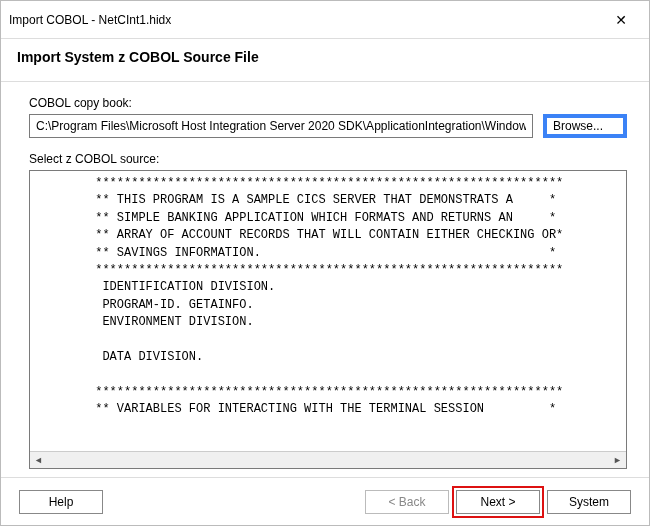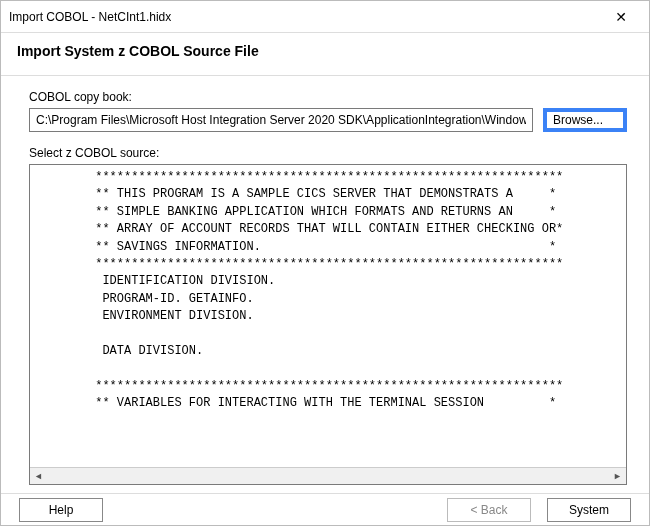--- a/index.html
+++ b/index.html
@@ -13,21 +13,21 @@
     overflow: hidden;
   }
   .window {
     width: 650px; height: 526px;
     display: flex; flex-direction: column;
     border: 1px solid #bbb;
     background: #fff;
     position: relative;
   }
   .titlebar {
-    height: 32px;
+    height: 38px;
     display: flex; align-items: center;
     padding: 0 8px;
     border-bottom: 1px solid #ddd;
     font-size: 12px;
   }
   .titlebar .title { flex: 1; }
   .titlebar .close {
     width: 40px; height: 28px;
     display: flex; align-items: center; justify-content: center;
     font-size: 14px;
@@ -97,25 +97,25 @@
     display: flex; align-items: center;
     position: relative;
   }
   .hscroll .arrow {
     width: 17px; height: 17px;
     display: flex; align-items: center; justify-content: center;
     color: #555; font-size: 9px;
   }
   .hscroll .track { flex: 1; }
   .button-bar {
-    height: 32px;
+    height: 48px;
     border-top: 1px solid #ddd;
     display: flex; align-items: center;
     padding: 0 18px;
-    gap: 16px;
+    gap: 3px;
   }
   .button-bar .spacer { flex: 1; }
   .wbtn {
     width: 84px; height: 24px;
     border: 1px solid #888;
     background: #fff;
     font-family: inherit; font-size: 12px;
     cursor: default;
     text-align: center;
     padding: 0;
@@ -195,20 +195,23 @@
         <div class="arrow">►</div>
       </div>
     </div>
 
   </div>
 
   <div class="button-bar">
     <button class="wbtn">Help</button>
     <div class="spacer"></div>
     <button class="wbtn disabled">&lt; Back</button>
+    <span class="highlight-frame">
+      <button class="wbtn">Next &gt;</button>
+    </span>
     <button class="wbtn">System</button>
   </div>
 
   <div class="bg-strip">
     <div class="pane left"></div>
     <div class="pane mid">
       <div class="bg-row">
         <span>
           <span class="bg-ico">▦</span><span>List</span>
           &nbsp;&nbsp;<span class="bg-ico">▣</span><span>Definition</span>

